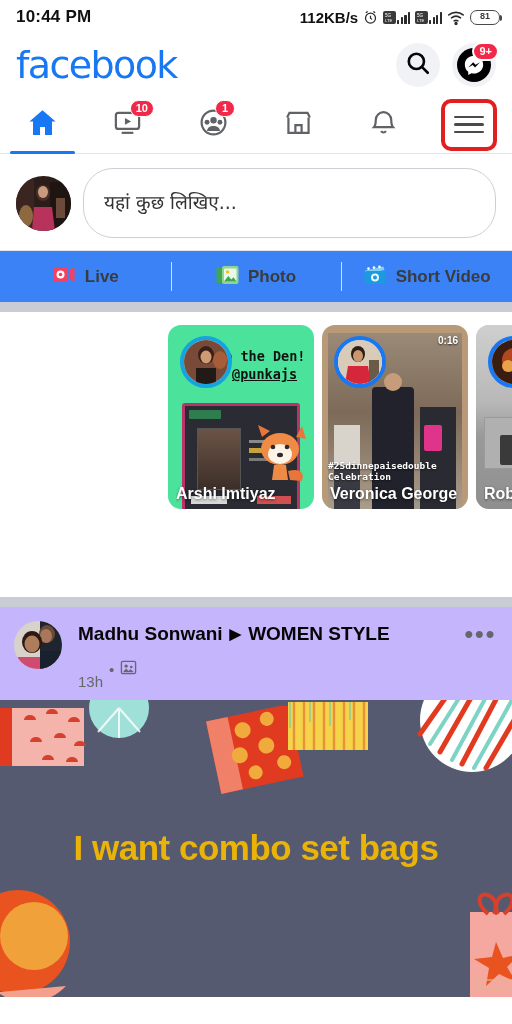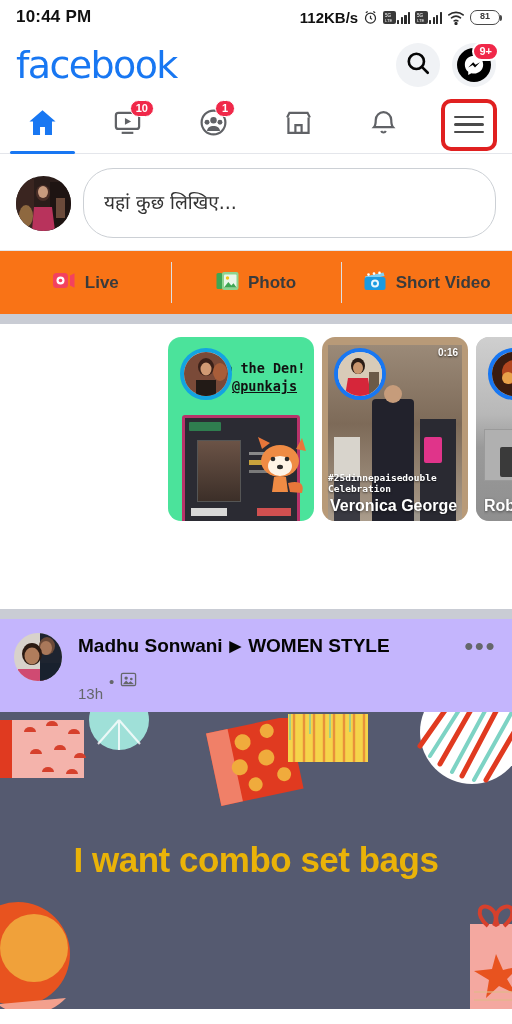--- a/index.html
+++ b/index.html
@@ -93,22 +93,22 @@
   .composer-box{
     flex:1; border:1px solid #ccd0d5; border-radius:30px;
     padding:9px 20px; min-height:70px;
     display:flex; flex-direction:column; justify-content:center;
   }
   .cp-line1{ font-size:19px; color:#333; line-height:1.35; }
   .cp-line2{ font-size:19px; color:#333; line-height:1.35; font-family:"DejaVu Sans", sans-serif; }
 
   
   .action-row{
-    display:flex; align-items:center; height:64px;
-    border-top:1px solid #e4e6eb; background:#f97316;
+    display:flex; align-items:center; height:52px;
+    border-top:1px solid #e4e6eb; background:#3b82f6;
   }
   .action-item{
     flex:1; display:flex; align-items:center; justify-content:center; gap:9px;
     position:relative; height:100%;
   }
   .action-item + .action-item::before{
     content:""; position:absolute; left:0; top:11px; bottom:11px; width:1px; background:#dcdfe3;
   }
   .action-label{ font-size:17px; font-weight:bold; color:#3a3b3c; }
 
@@ -447,20 +447,21 @@
       </svg>
       <div class="story-ring cyan">
         <svg width="44" height="44" viewBox="0 0 44 44">
           <rect width="44" height="44" fill="#7a4a38"></rect>
           <ellipse cx="22" cy="15" rx="8" ry="9" fill="#3a2018"></ellipse>
           <ellipse cx="22" cy="17" rx="5.5" ry="6.5" fill="#d09a74"></ellipse>
           <path d="M12 28 h20 v16 h-20z" fill="#221a16"></path>
           <ellipse cx="36" cy="20" rx="7" ry="9" fill="#c76a3a" opacity=".6"></ellipse>
         </svg>
       </div>
+      <div class="story-name">Arshi Imtiyaz</div>
     </div>
 
     <div class="story-card s2">
       <div class="s2-img">
         <div class="fig a"></div>
         <div class="sofa"></div>
         <div class="fig b"></div>
         <div class="fig c"></div>
       </div>
       <div class="story-dur">0:16</div>

